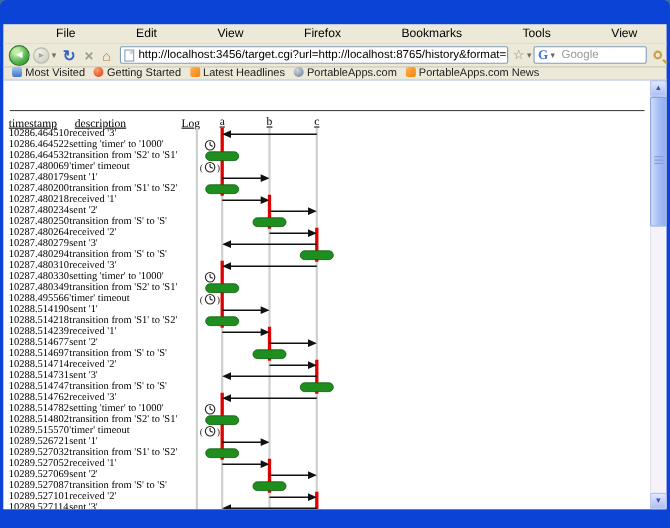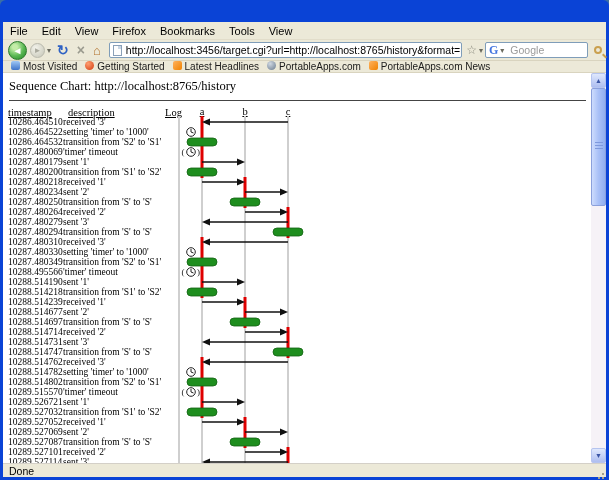--- a/index.html
+++ b/index.html
@@ -15,21 +15,21 @@
     background:radial-gradient(circle at 38% 32%,#bfe0ff 18%,#2a66c9 42%,#ff9022 50%,#d9570a 85%);}
   .wtitle{color:#fff;font-size:12px;font-weight:bold;text-shadow:1px 1px 1px #00257c;white-space:nowrap;}
   .winbtns{margin-left:auto;display:flex;gap:2px;}
   .wbtn{width:20px;height:16px;border-radius:3px;border:1px solid #eef3ff;color:#fff;
     font-size:10px;line-height:14px;text-align:center;font-weight:bold;
     background:linear-gradient(180deg,#6f97ef,#2a55c8 60%,#1c3fa8);}
   .wbtn.close{background:linear-gradient(180deg,#f0926f,#d0421c 60%,#a82d10);}
   
   .menubar{left:3px;top:22px;width:603px;height:18px;background:#ece9d8;display:flex;
     align-items:center;font-size:11px;color:#000;border-bottom:1px solid #e2ddca;}
-  .menuitem{padding:2px 7px;}
+  .menuitem{padding:2px 7px;margin-left:41px;}
   .navbar{left:3px;top:40px;width:603px;height:21px;background:#ece9d8;display:flex;
     align-items:center;border-bottom:1px solid #d9d4bf;}
   .backbtn{width:19px;height:19px;border-radius:50%;margin-left:5px;border:1px solid #2c7a2c;
     background:radial-gradient(circle at 35% 30%,#c4eda8 15%,#59b753 55%,#2e8f2e 90%);
     color:#fff;font-size:10px;line-height:17px;text-align:center;}
   .fwdbtn{width:15px;height:15px;border-radius:50%;margin-left:3px;border:1px solid #b9b9ad;
     background:radial-gradient(circle at 35% 30%,#f2f2ea,#cfcfc2 80%);
     color:#a9a99d;font-size:8px;line-height:13px;text-align:center;}
   .caret{font-size:8px;color:#6a6a5e;margin:0 2px;}
   .tbglyph{font-size:14px;font-weight:bold;margin:0 4px;line-height:19px;}
@@ -139,21 +139,20 @@
         <span class="bmico ico-portableapps"></span>
         <span>PortableApps.com</span>
       </span>
       <span class="bmitem">
         <span class="bmico ico-rss"></span>
         <span>PortableApps.com News</span>
       </span>
     </div>
 
   <div class="abs content">
-    <div class="pagetitle">Sequence Chart: http://localhost:8765/history</div>
     <div class="rule"></div>
     <div class="colhead" style="left:5px;">timestamp</div>
     <div class="colhead" style="left:65px;">description</div>
     <div class="colhead" style="left:162px;">Log</div>
     <div class="lanehead" style="left:199px;">a</div>
     <div class="lanehead" style="left:242px;">b</div>
     <div class="lanehead" style="left:285px;">c</div>
     <div class="rows" id="rows">
         <div class="evrow">
           <span class="ts">10286.464510</span>
@@ -383,18 +382,14 @@
         <polygon points="199,346 207,342.5 207,349.5" fill="#111111"></polygon>
       </svg>
   </div>
 
   <div class="abs vscroll">
     <div class="sbtn" style="top:0;">▲</div>
     <div class="sthumb"></div>
     <div class="sbtn" style="top:375px;">▼</div>
   </div>
 
-  <div class="abs statusbar">
-    <span class="statustext">Done</span>
-    <div class="grip"></div>
-  </div>
 
 </div>
 
 </body></html>

